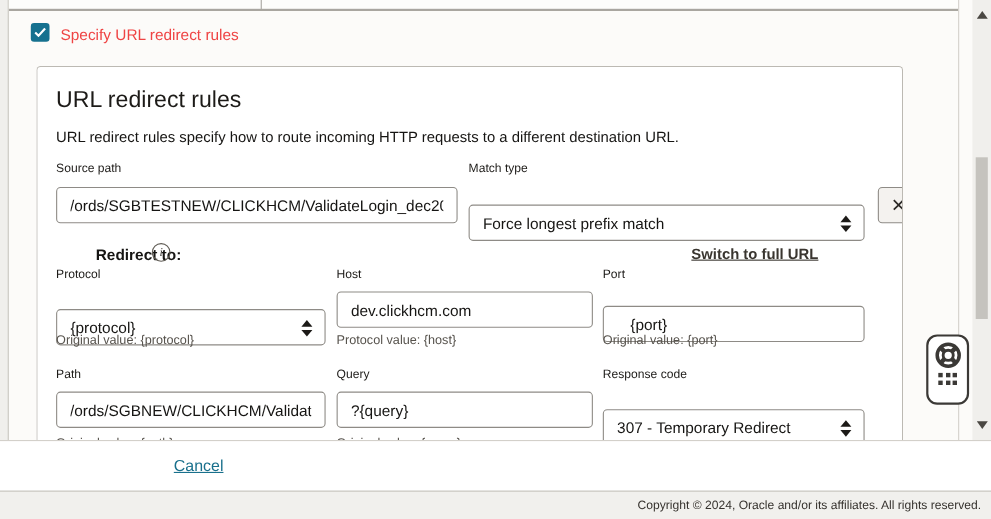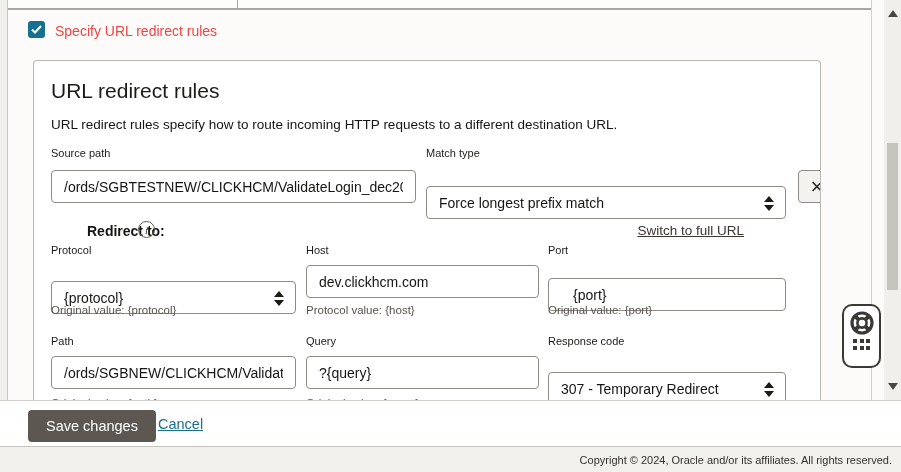--- a/index.html
+++ b/index.html
@@ -62,21 +62,21 @@
 
   .redirect-label { position:absolute; left:17px; top:162px; font-size:14px; font-weight:bold; color:#161513;padding-left:36px; }
   .info-icon {
     position:absolute; left:104px; top:160px; width:17px; height:17px;
     border:1px solid #5f5b54; border-radius:50%;
     display:flex; align-items:center; justify-content:center;
     font-family:"Liberation Serif", serif; font-style:italic; font-size:11px; color:#3c3935;
   }
   .switch-link {
     position:absolute; right:76px; top:162px; font-size:13.5px;
-    color:#39352f; text-decoration:underline; cursor:pointer;
+    color:#39352f; text-decoration:underline; cursor:pointer;font-weight:bold;
   }
   .helper { position:absolute; font-size:11.5px; color:#56524c; white-space:nowrap; }
 
   
   .actionbar { left:0; top:400px; width:901px; height:46px; background:#ffffff; border-top:1px solid #d3d0ca; z-index:5; }
   .save-btn {
     position:absolute; left:28px; top:9px; height:32px; padding:0 18px;
     background:#5d5751; color:#ffffff; font-size:14.5px;
     border:none; border-radius:4px; cursor:pointer;
     font-family:"Liberation Sans", sans-serif;
@@ -165,21 +165,20 @@
   <div class="field select" style="left:514px; top:295px; width:238px">
     <span>307 - Temporary Redirect</span>
     <span class="chev"></span>
   </div>
 
   <div class="helper" style="left:17px; top:336px">Original value: {path}</div>
   <div class="helper" style="left:272px; top:336px">Original value: {query}</div>
 </div>
 
 <div class="abs actionbar">
-  <button class="save-btn">Save changes</button>
   <a class="cancel-link">Cancel</a>
 </div>
 
 <div class="abs footer">
   <div class="footer-text">Copyright © 2024, Oracle and/or its affiliates. All rights reserved.</div>
 </div>
 
 <div class="abs scrollbar">
   <span class="sb-up"></span>
   <span class="sb-thumb"></span>

